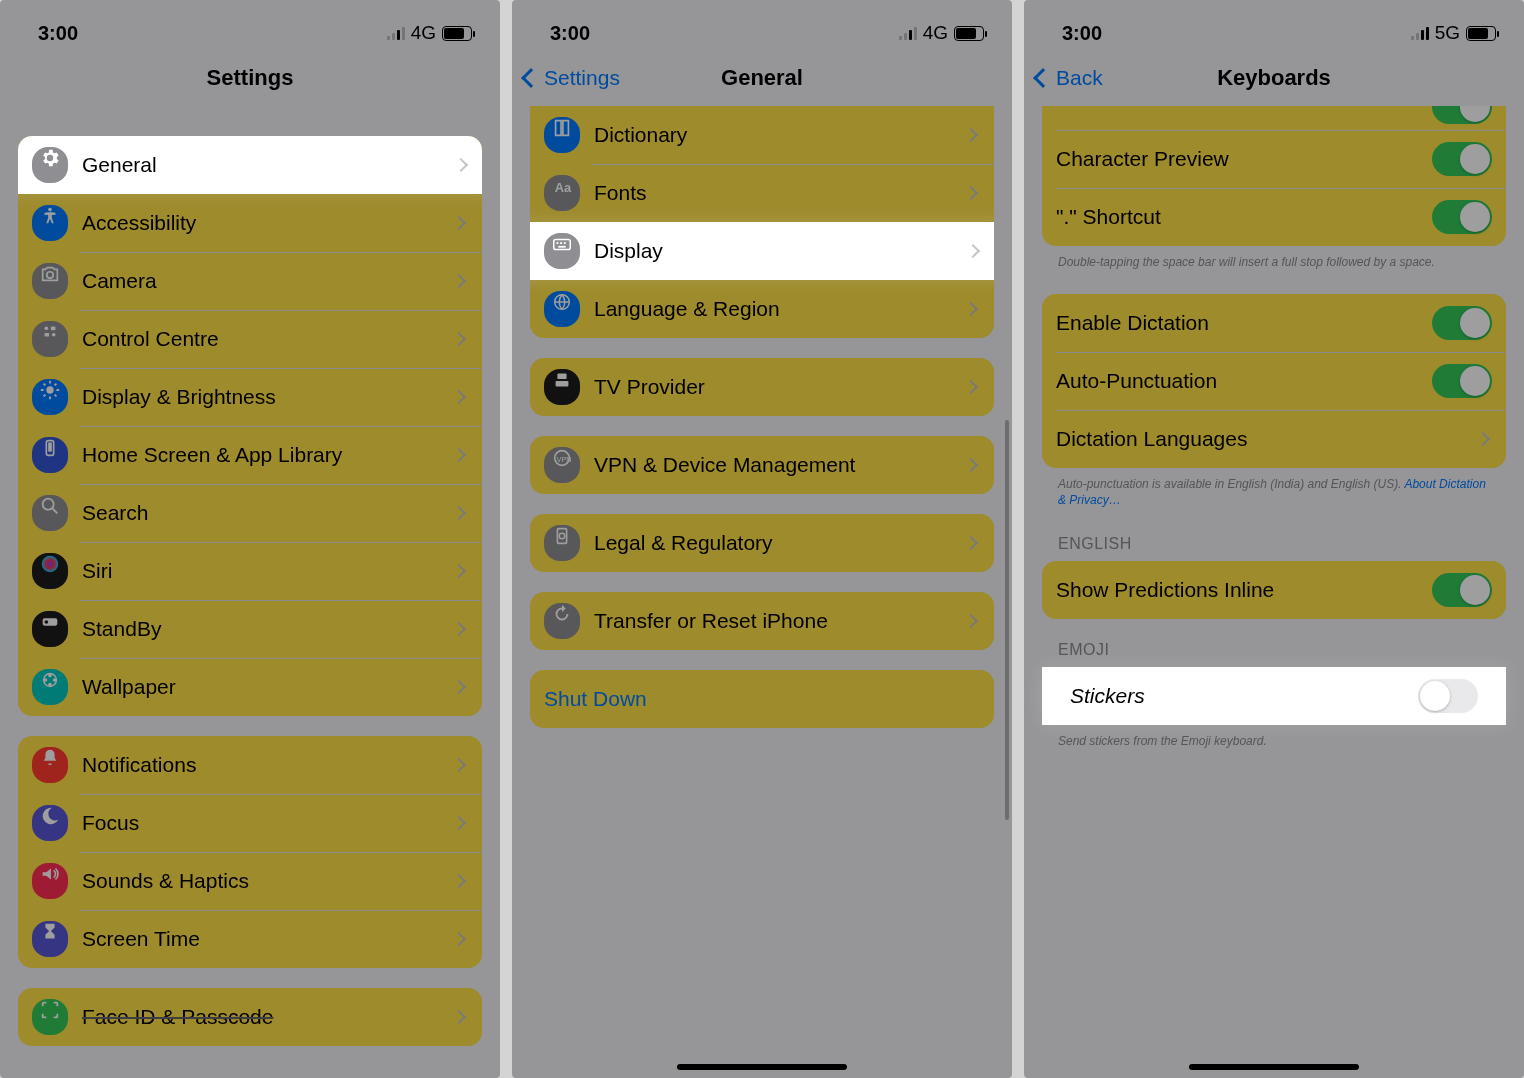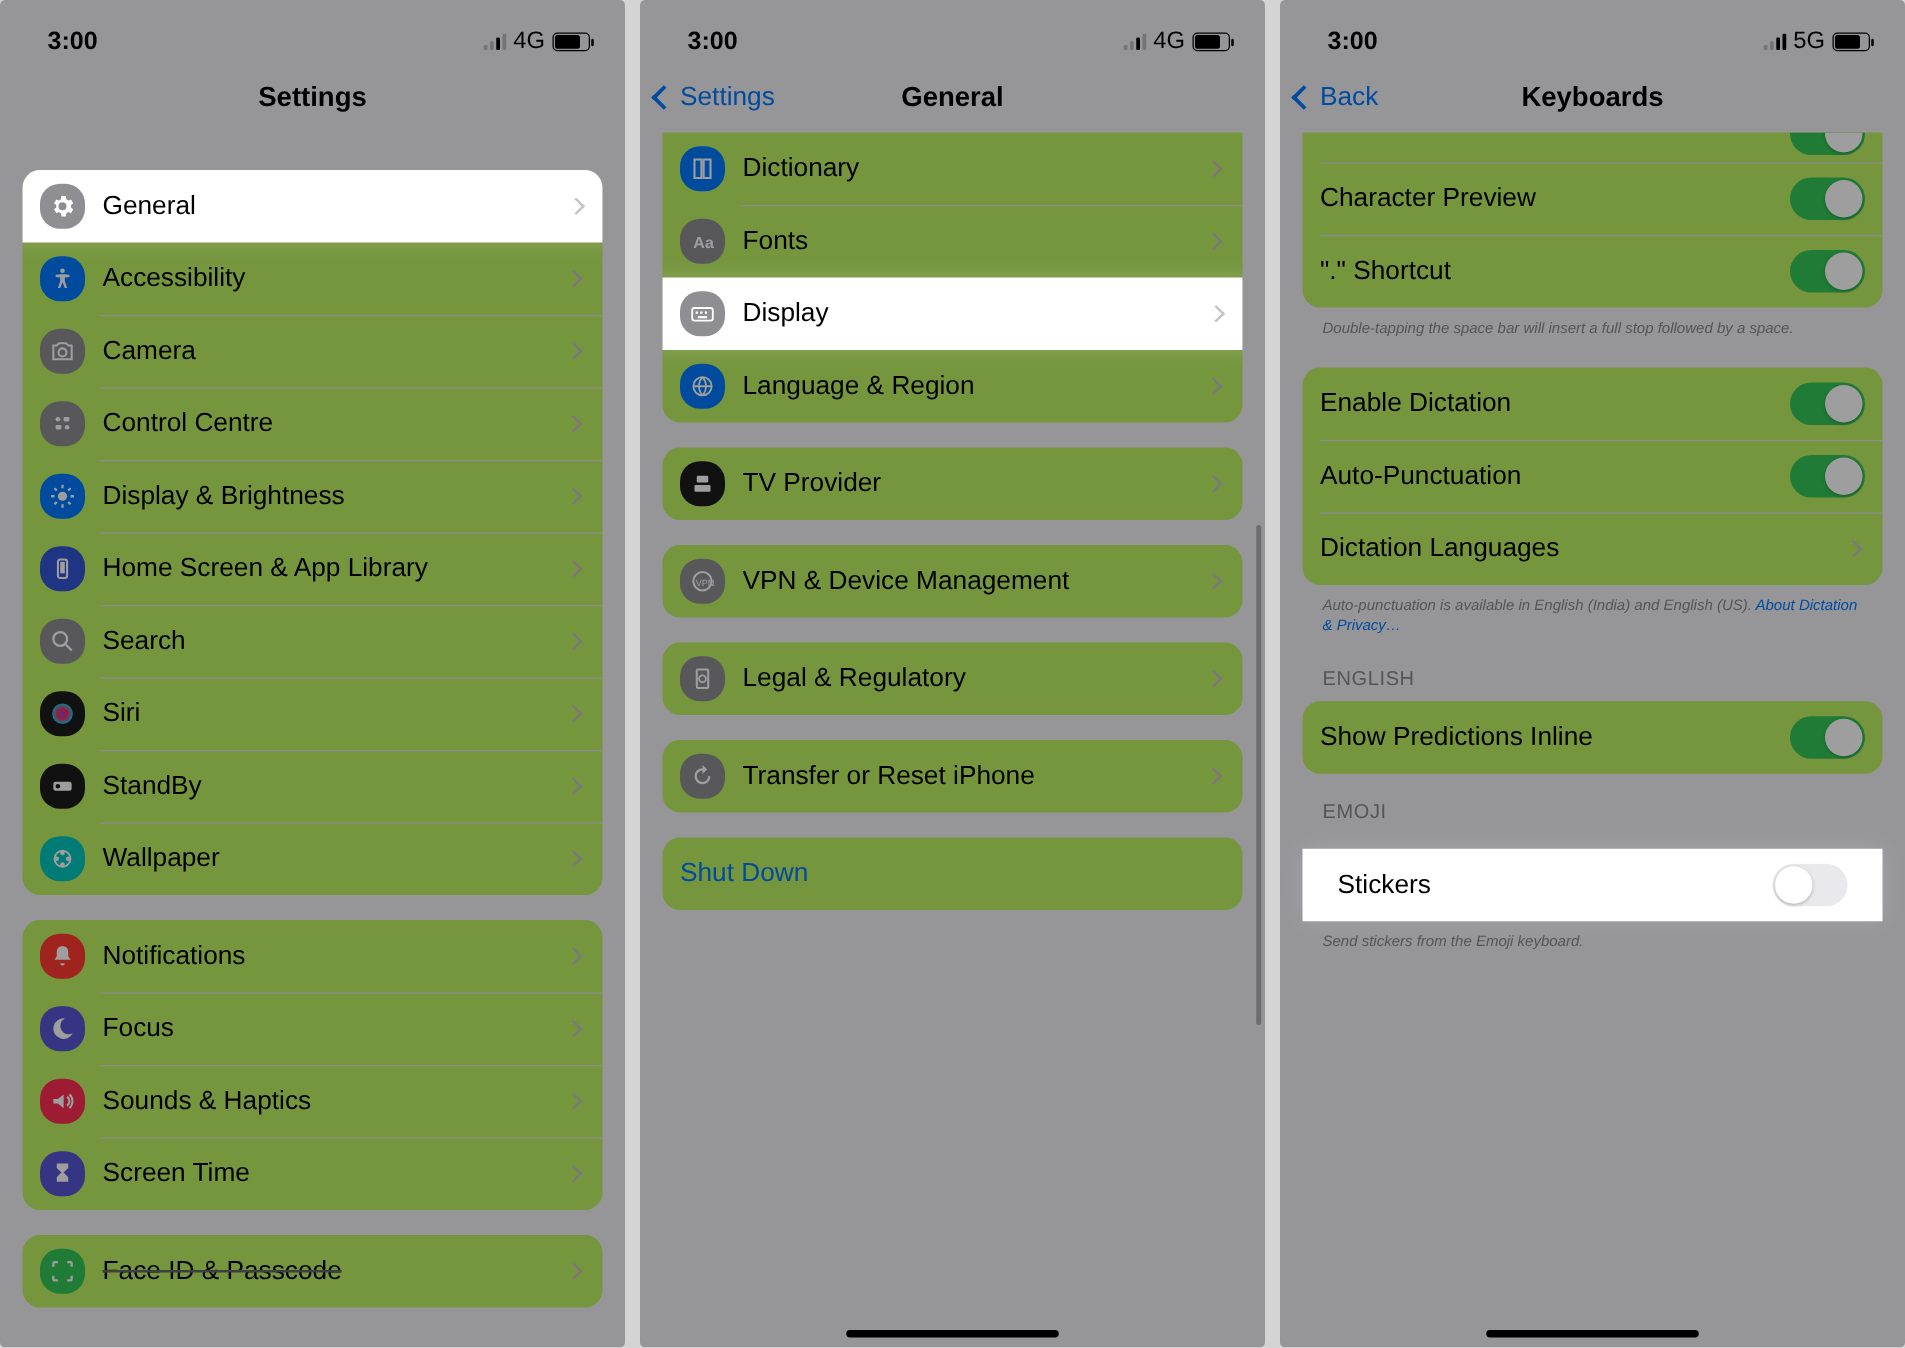--- a/index.html
+++ b/index.html
@@ -71,21 +71,21 @@
     font-weight: 400;
     color: #007aff;
     gap:2px;
   }
   .chev-left{
     width:14px;height:14px;border-left:3px solid #007aff;border-bottom:3px solid #007aff;transform:rotate(45deg);margin-right:4px;
   }
   .content{padding:0 18px 0 18px;}
   
   .group {
-    background:#bef264;
+    background:#fde047;
     border-radius:14px;
     overflow:hidden;
     margin-top:20px;
   }
   .row {
     display:flex;
     align-items:center;
     min-height:58px;
     padding:8px 14px 8px 14px;
     position:relative;
@@ -94,21 +94,21 @@
     content:"";
     position:absolute;
     left:62px;right:0;top:0;height:1px;background:#e2e2e6;
   }
   .row.noicon + .row.noicon::before{left:14px;}
   .row .label{font-size:21px;color:#000;flex:1;}
   .row .chev{
     width:10px;height:10px;border-right:2.5px solid #c5c5c9;border-top:2.5px solid #c5c5c9;transform:rotate(45deg);margin-right:4px;
   }
   .icon{
-    width:36px;height:36px;border-radius:16px;margin-right:14px;display:flex;align-items:center;justify-content:center;flex-shrink:0;
+    width:36px;height:36px;border-radius:16px;margin-right:14px;display:flex;align-items:flex-start;justify-content:center;flex-shrink:0;
   }
   .icon svg{width:22px;height:22px;}
   
   .toggle{width:60px;height:34px;border-radius:17px;position:relative;flex-shrink:0;}
   .toggle.on{background:#34c759;}
   .toggle.off{background:#e9e9eb;}
   .toggle .knob{position:absolute;width:30px;height:30px;background:#fff;border-radius:50%;top:2px;box-shadow:0 1px 3px rgba(0,0,0,0.25);}
   .toggle.on .knob{right:2px;}
   .toggle.off .knob{left:2px;}
   
@@ -530,21 +530,21 @@
     <div class="group" style="margin-top:0;">
       <div class="row noicon">
         <span class="label">Show Predictions Inline</span>
         <span class="toggle on">
             <span class="knob"></span>
           </span>
       </div>
     </div>
 
     <div class="header-label">EMOJI</div>
-    <div class="group highlight" style="margin-top:12px;position:relative;z-index:10;">
+    <div class="group highlight" style="margin-top:0;position:relative;z-index:10;font-style:italic;">
       <div class="row noicon">
         <span class="label">Stickers</span>
         <span class="toggle off">
             <span class="knob"></span>
           </span>
       </div>
     </div>
     <div class="footer-note">Send stickers from the Emoji keyboard.</div>
   </div>
   <div class="home-ind"></div>

